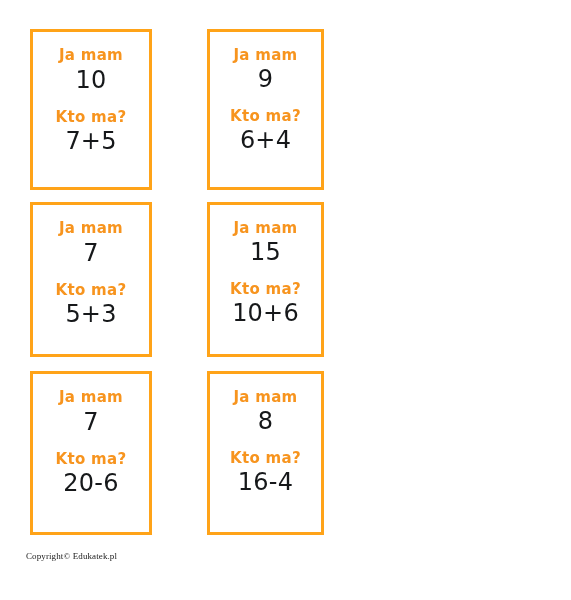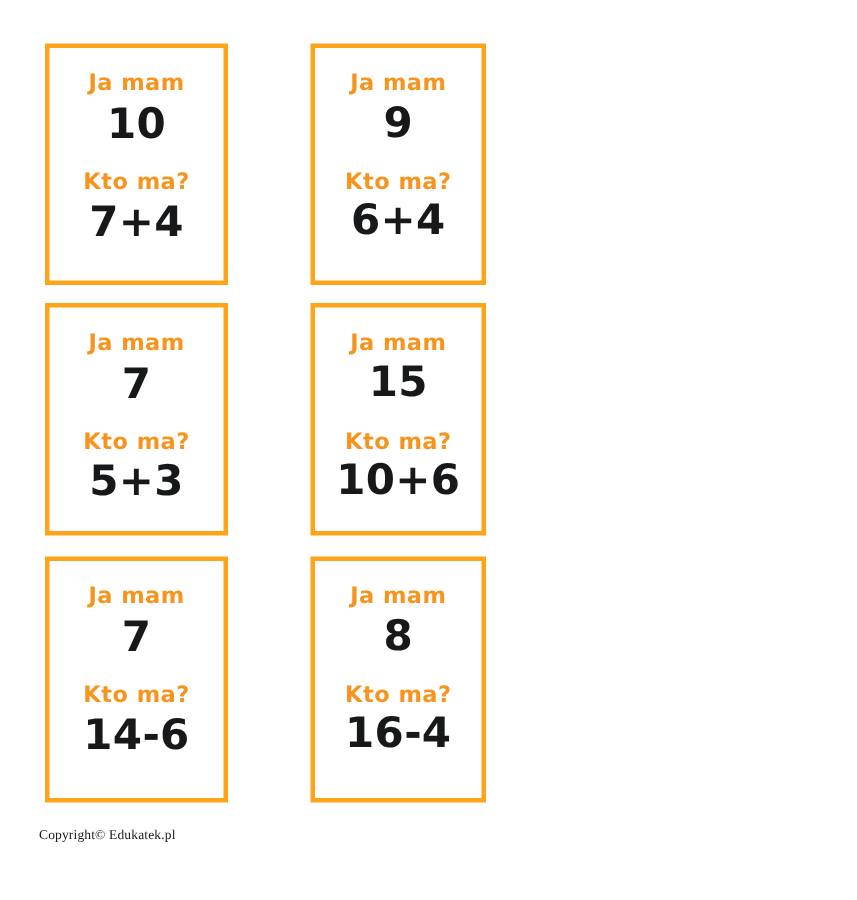--- a/index.html
+++ b/index.html
@@ -56,22 +56,22 @@
     font-weight: bold;
     font-size: 15px;
     line-height: 1.05;
     letter-spacing: 0.3px;
     white-space: nowrap;
   }
 
   .value {
     color: #16181a;
     font-family: "DejaVu Sans", sans-serif;
-    font-weight: bold;
-    font-size: 28px;
+    font-weight: normal;
+    font-size: 24px;
     line-height: 1.05;
     letter-spacing: 0.2px;
     white-space: nowrap;
   }
 
   .label-have   { margin-bottom: 4px; }
   .value-have   { margin-bottom: 17px; }
   .label-who    { margin-bottom: 3px; }
   .value-who    { margin-bottom: 0; }
 
@@ -89,21 +89,21 @@
 </head>
 <body>
 
 <div id="worksheet">
 
   <div class="card col-1 row-1">
     <div class="card-inner">
       <div class="label label-have">Ja mam</div>
       <div class="value value-have">10</div>
       <div class="label label-who">Kto ma?</div>
-      <div class="value value-who">7+4</div>
+      <div class="value value-who">7+5</div>
     </div>
   </div>
 
   <div class="card col-2 row-1">
     <div class="card-inner">
       <div class="label label-have">Ja mam</div>
       <div class="value value-have">9</div>
       <div class="label label-who">Kto ma?</div>
       <div class="value value-who">6+4</div>
     </div>
@@ -125,21 +125,21 @@
       <div class="label label-who">Kto ma?</div>
       <div class="value value-who">10+6</div>
     </div>
   </div>
 
   <div class="card col-1 row-3">
     <div class="card-inner">
       <div class="label label-have">Ja mam</div>
       <div class="value value-have">7</div>
       <div class="label label-who">Kto ma?</div>
-      <div class="value value-who">14-6</div>
+      <div class="value value-who">20-6</div>
     </div>
   </div>
 
   <div class="card col-2 row-3">
     <div class="card-inner">
       <div class="label label-have">Ja mam</div>
       <div class="value value-have">8</div>
       <div class="label label-who">Kto ma?</div>
       <div class="value value-who">16-4</div>
     </div>

